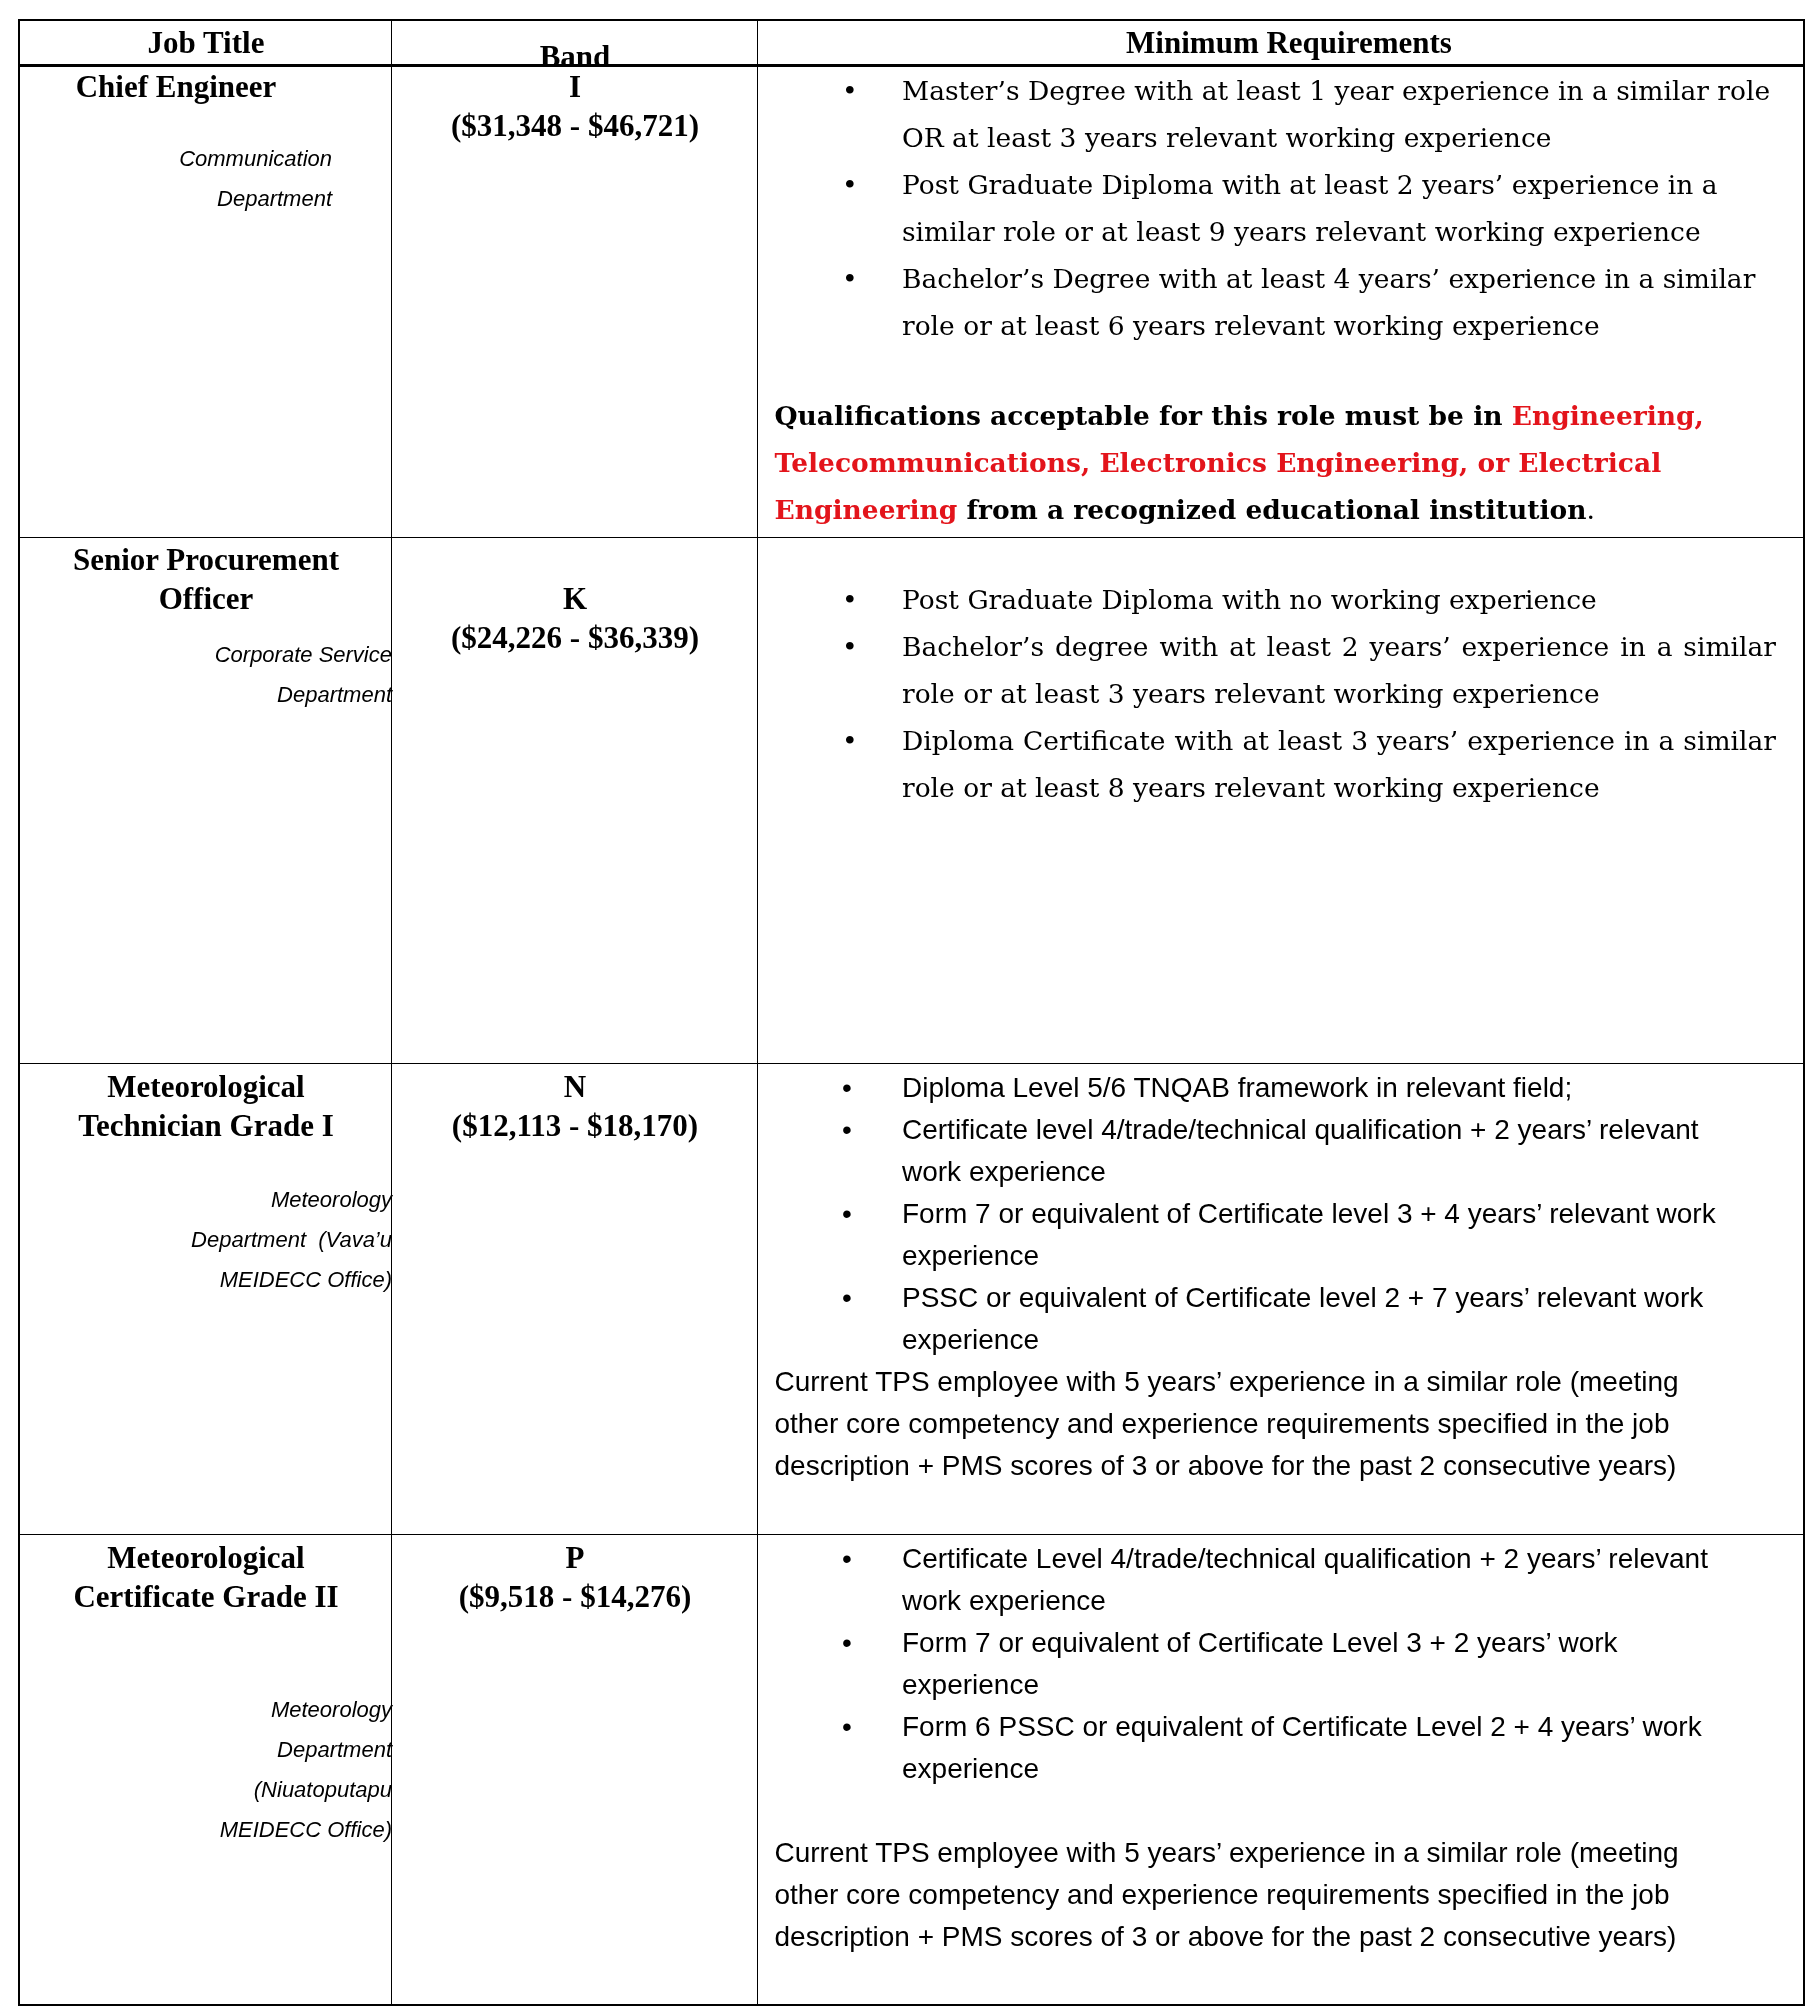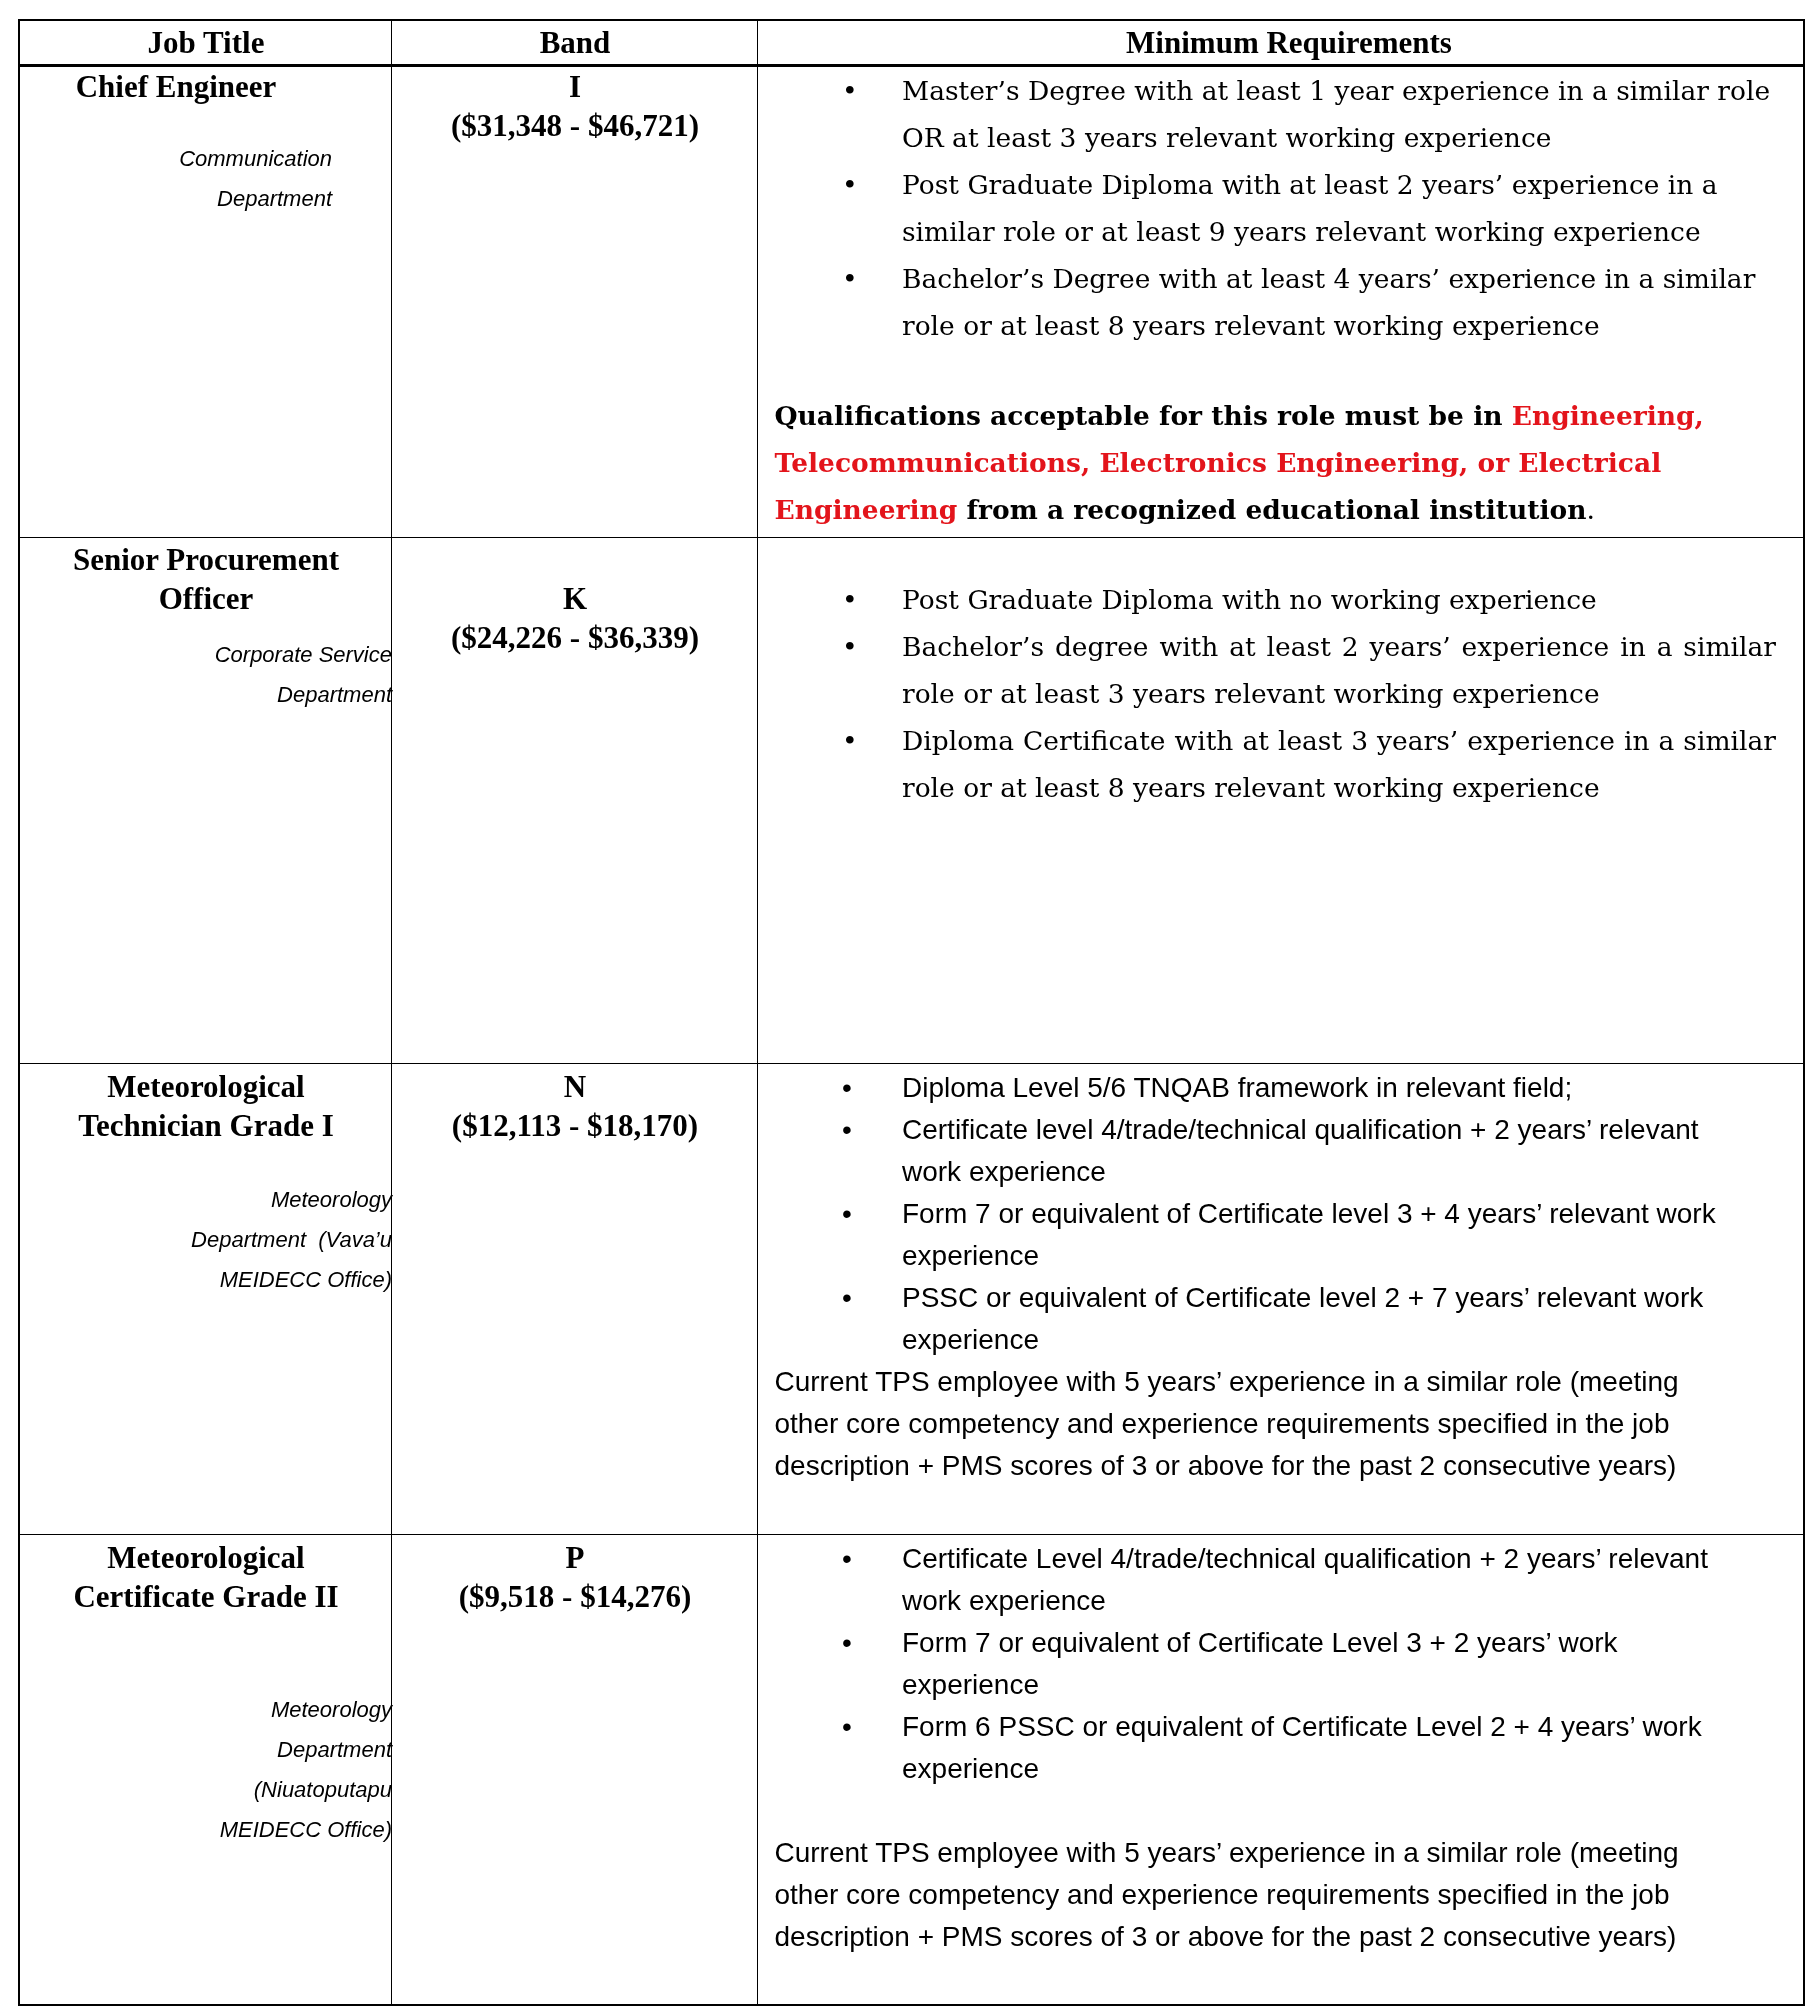--- a/index.html
+++ b/index.html
@@ -28,38 +28,38 @@
 <div class="tbl">
 
   <div class="hline thick" style="top:43px"></div>
   <div class="hline" style="top:516px"></div>
   <div class="hline" style="top:1042px"></div>
   <div class="hline" style="top:1513px"></div>
   <div class="vline" style="left:371px"></div>
   <div class="vline" style="left:737px"></div>
 
   <div class="cell hdr" style="left:0;width:372px;top:0;height:43px">Job Title</div>
-  <div class="cell hdr" style="left:372px;width:366px;top:0;height:43px">Band</div>
+  <div class="cell hdr" style="left:372px;width:366px;top:14px;height:43px">Band</div>
   <div class="cell hdr" style="left:746px;width:1046px;top:0;height:35px">Minimum Requirements</div>
 
   <div class="cell" style="left:0;width:312px;top:46px">
     <div class="title">Chief Engineer</div>
     <div style="height:33px"></div>
     <div class="dept">Communication</div>
     <div class="dept">Department</div>
   </div>
   <div class="cell" style="left:372px;width:366px;top:46px">
     <div class="band">I</div>
     <div class="band">($31,348 - $46,721)</div>
   </div>
   <div class="cell req-serif" style="left:738px;width:1046px;top:46px;padding-right:30px;padding-left:0">
     <ul class="bl">
       <li><span class="dot">•</span><span>Master’s Degree with at least 1 year experience in a similar role OR at least 3 years relevant working experience</span></li>
       <li><span class="dot">•</span><span>Post Graduate Diploma with at least 2 years’ experience in a similar role or at least 9 years relevant working experience</span></li>
-      <li><span class="dot">•</span><span>Bachelor’s Degree with at least 4 years’ experience in a similar role or at least 8 years relevant working experience</span></li>
+      <li><span class="dot">•</span><span>Bachelor’s Degree with at least 4 years’ experience in a similar role or at least 6 years relevant working experience</span></li>
     </ul>
     <div style="height:43px"></div>
     <div class="qual" style="padding-left:16.5px;line-height:47px"><span>Qualifications acceptable for this role must be in </span><span class="red" style="color: rgb(227, 20, 27);">Engineering, Telecommunications, Electronics Engineering, or Electrical Engineering</span><span>  from a recognized educational institution</span><span style="font-weight:normal">.</span></div>
   </div>
 
   <div class="cell" style="left:0;width:372px;top:519px">
     <div class="title">Senior Procurement</div>
     <div class="title">Officer</div>
     <div style="height:16.5px"></div>
     <div class="dept">Corporate Service</div>

